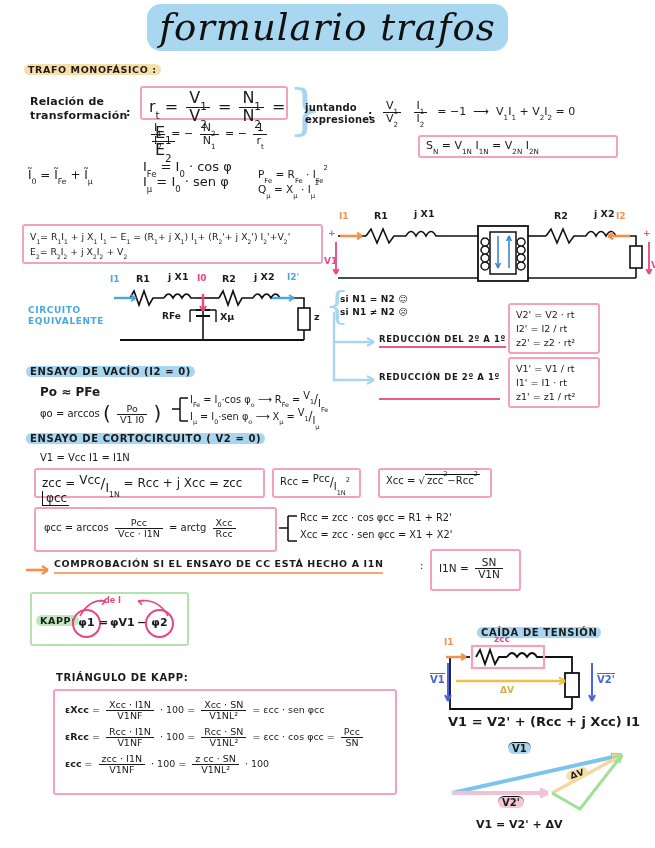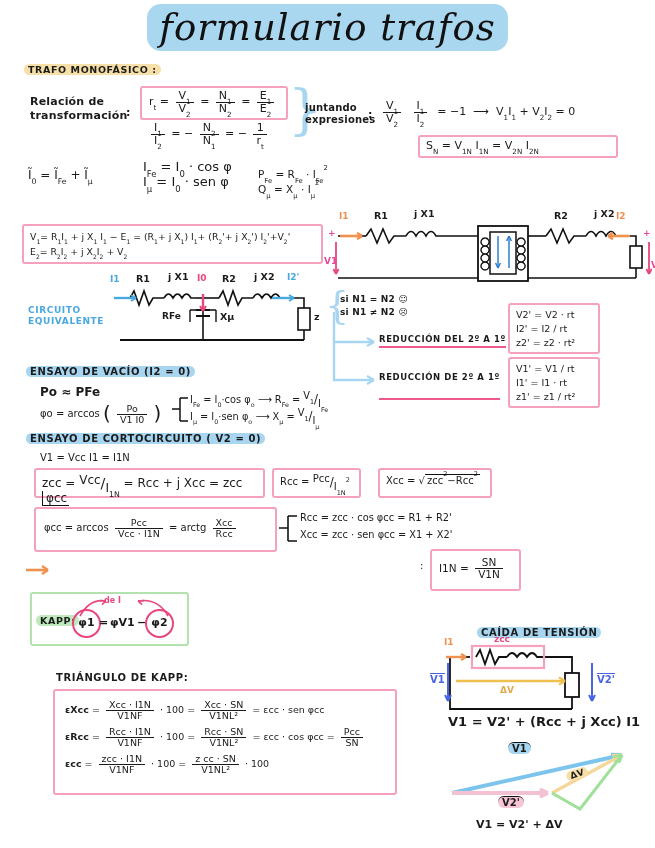--- a/index.html
+++ b/index.html
@@ -69,21 +69,21 @@
     <span class="hl-yellow">TRAFO MONOFÁSICO :</span>
   </div>
 
   <div class="abs hand" style="left:30px;top:95px;font-size:11px;line-height:14px;">
     <div>Relación de</div>
     <div>transformación</div>
   </div>
   <div class="abs hand" style="left:126px;top:106px;font-size:11px;">:</div>
 
   <div class="abs pinkbox" style="left:140px;top:86px;width:144px;height:30px;">
-    <div style="font-size:11px;padding:2px 0 0 7px;">
+    <div style="font-size:16px;padding:2px 0 0 7px;">
       r<sub>t</sub> =
       <span class="frac"><span class="num">V<sub>1</sub></span><span class="den">V<sub>2</sub></span></span> =
       <span class="frac"><span class="num">N<sub>1</sub></span><span class="den">N<sub>2</sub></span></span> =
       <span class="frac"><span class="num">E<sub>1</sub></span><span class="den">E<sub>2</sub></span></span>
     </div>
   </div>
 
   <div class="abs" style="left:148px;top:122px;font-size:11px;">
     <span class="frac"><span class="num">I<sub>1</sub></span><span class="den">I<sub>2</sub></span></span> = −
     <span class="frac"><span class="num">N<sub>2</sub></span><span class="den">N<sub>1</sub></span></span> = −
@@ -347,20 +347,21 @@
     <div>Rcc = zcc · cos φcc = R1 + R2'</div>
     <div>Xcc = zcc · sen φcc = X1 + X2'</div>
   </div>
 
   <div class="abs" style="left:26px;top:563px;width:28px;height:14px;">
     <svg width="28" height="14" viewBox="0 0 28 14">
       <path d="M0,7 L22,7" stroke="#f0924f" stroke-width="2.6" fill="none"></path>
       <path d="M22,7 l-6,-4 M22,7 l-6,4" stroke="#f0924f" stroke-width="2.4" fill="none"></path>
     </svg>
   </div>
+  <div class="abs caps orangeline" style="left:54px;top:558px;font-size:9.5px;padding-bottom:3px;">COMPROBACIÓN SI EL ENSAYO DE CC ESTÁ HECHO A I1N</div>
   <div class="abs" style="left:420px;top:560px;font-size:10px;">:</div>
   <div class="abs pinkbox" style="left:430px;top:549px;width:87px;height:38px;">
     <div style="font-size:10.5px;padding:6px 0 0 7px;">
       <span>I1N =</span>
       <span class="frac">
         <span class="num">SN</span>
         <span class="den">V1N</span>
       </span>
     </div>
   </div>

